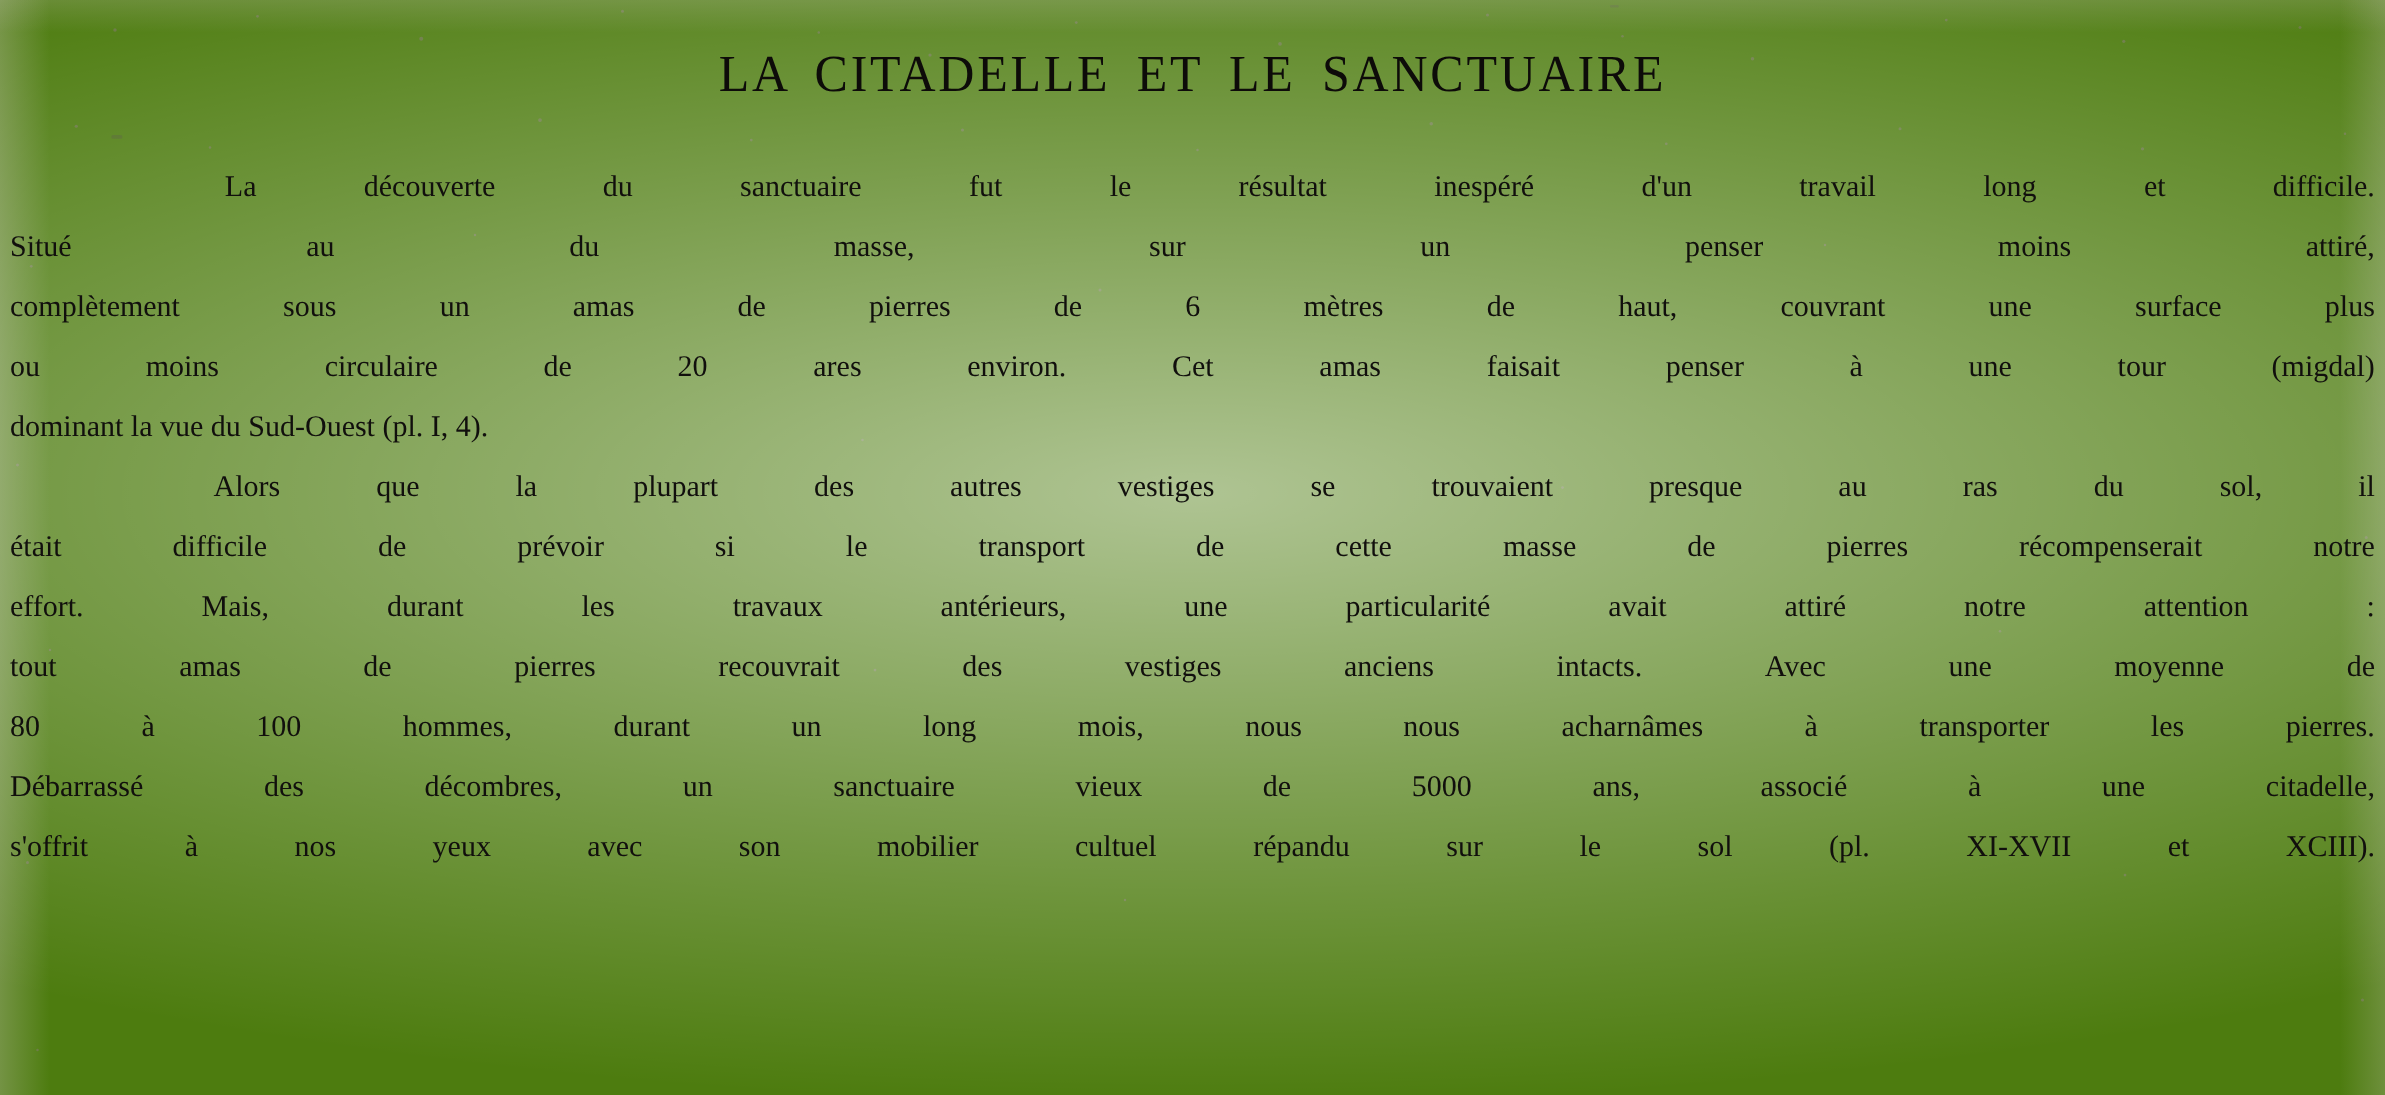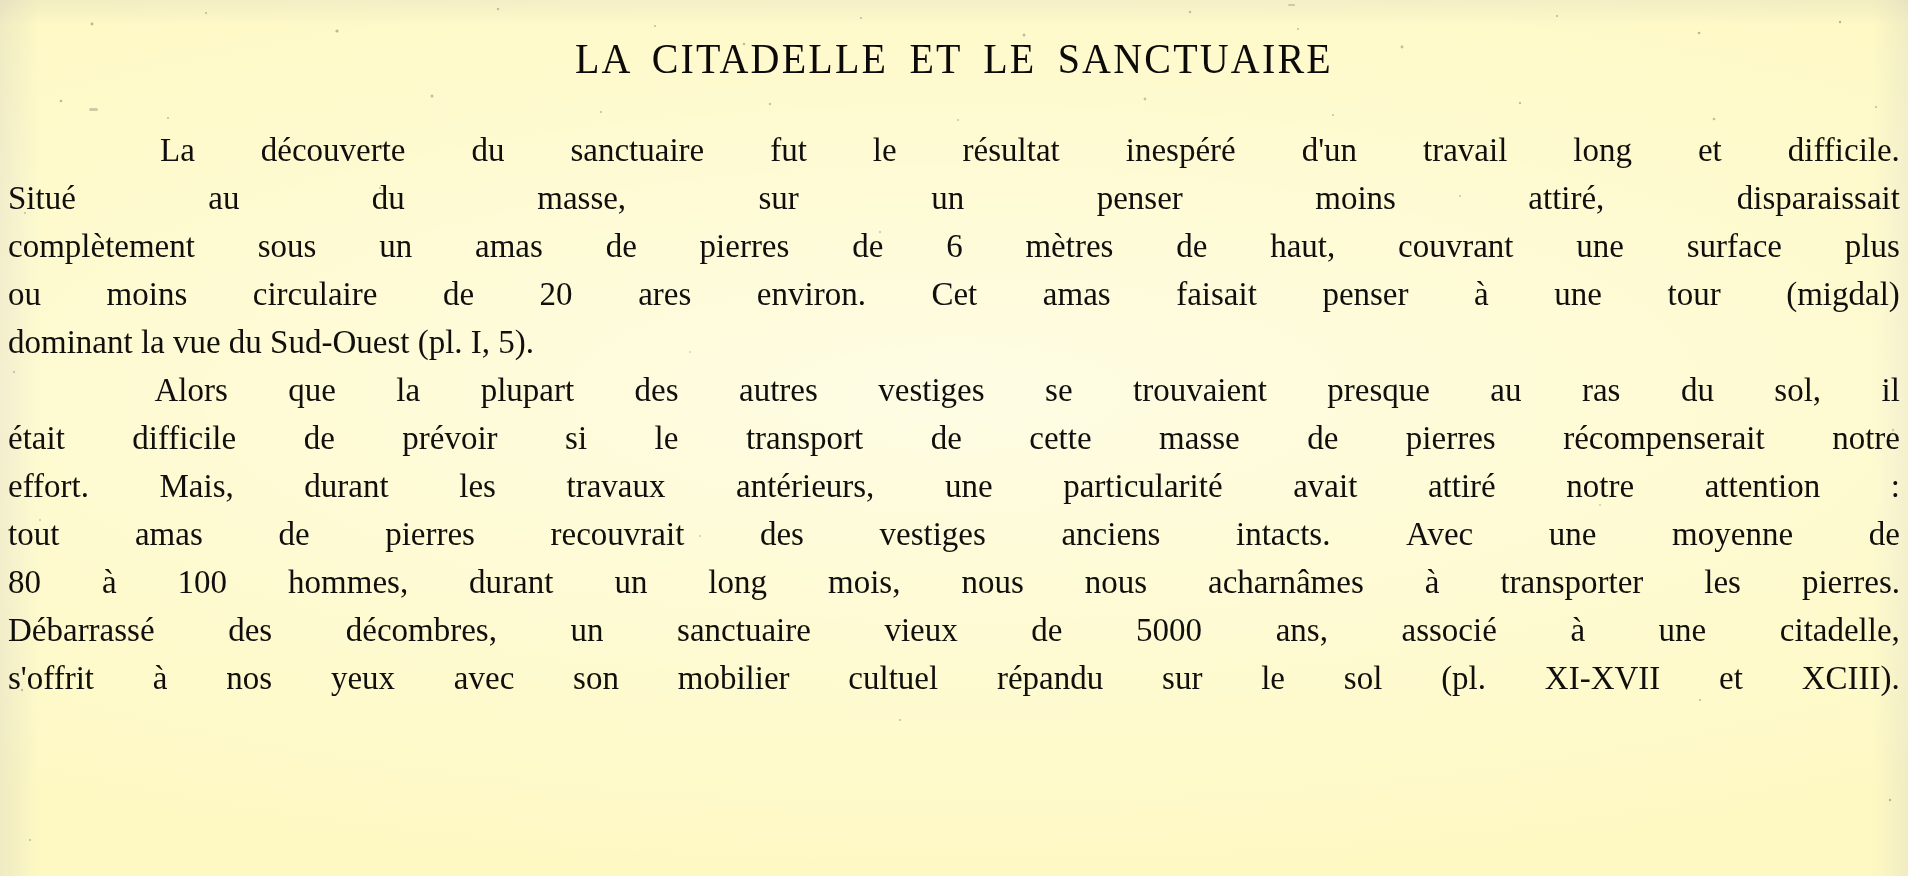--- a/index.html
+++ b/index.html
@@ -7,21 +7,21 @@
     margin: 0;
     padding: 0;
     background: #ffffff;
   }
 
   #page {
     position: relative;
     width: 1908px;
     height: 876px;
     overflow: hidden;
-    background: #fef9c3;
+    background: #4d7c0f;
     font-family: "Liberation Serif", "DejaVu Serif", serif;
     color: #100e0c;
     -webkit-font-smoothing: none;
   }
 
   
   #paper-grain {
     position: absolute;
     inset: 0;
     pointer-events: none;
@@ -75,21 +75,21 @@
 
   .para {
     margin: 0;
   }
 
   .line {
     display: flex;
     width: 1892px;
     height: 48px;
     align-items: baseline;
-    font-size: 33px;
+    font-size: 24px;
     line-height: 48px;
     white-space: pre;
     color: #110f0d;
   }
 
   
   .line.justify {
     justify-content: space-between;
   }
   .line.flush {
@@ -183,24 +183,24 @@
 
   <div id="paper-grain"></div>
 
   <div class="content">
 
     <div class="doc-title">LA CITADELLE ET LE SANCTUAIRE</div>
 
     <div class="body-block">
       <div class="para">
           <div class="line justify"><span class="indent"></span><span class="w">La</span><span class="w">découverte</span><span class="w">du</span><span class="w">sanctuaire</span><span class="w">fut</span><span class="w">le</span><span class="w">résultat</span><span class="w">inespéré</span><span class="w">d'un</span><span class="w">travail</span><span class="w">long</span><span class="w">et</span><span class="w">difficile.</span></div>
-          <div class="line justify"><span class="w">Situé</span><span class="w">au</span><span class="w">du</span><span class="w">masse,</span><span class="w">sur</span><span class="w">un</span><span class="w">penser</span><span class="w">moins</span><span class="w">attiré,</span><span class="w">disparaissait</span></div>
+          <div class="line justify"><span class="w">Situé</span><span class="w">au</span><span class="w">du</span><span class="w">masse,</span><span class="w">sur</span><span class="w">un</span><span class="w">penser</span><span class="w">moins</span><span class="w">attiré,</span></div>
           <div class="line justify"><span class="w">complètement</span><span class="w">sous</span><span class="w">un</span><span class="w">amas</span><span class="w">de</span><span class="w">pierres</span><span class="w">de</span><span class="w">6</span><span class="w">mètres</span><span class="w">de</span><span class="w">haut,</span><span class="w">couvrant</span><span class="w">une</span><span class="w">surface</span><span class="w">plus</span></div>
           <div class="line justify"><span class="w">ou</span><span class="w">moins</span><span class="w">circulaire</span><span class="w">de</span><span class="w">20</span><span class="w">ares</span><span class="w">environ.</span><span class="w">Cet</span><span class="w">amas</span><span class="w">faisait</span><span class="w">penser</span><span class="w">à</span><span class="w">une</span><span class="w">tour</span><span class="w it">(migdal)</span></div>
-          <div class="line flush"><span class="w">dominant la vue du Sud-Ouest (pl. I, 5).</span></div>
+          <div class="line flush"><span class="w">dominant la vue du Sud-Ouest (pl. I, 4).</span></div>
         </div>
       <div class="para">
           <div class="line justify"><span class="indent"></span><span class="w">Alors</span><span class="w">que</span><span class="w">la</span><span class="w">plupart</span><span class="w">des</span><span class="w">autres</span><span class="w">vestiges</span><span class="w">se</span><span class="w">trouvaient</span><span class="w">presque</span><span class="w">au</span><span class="w">ras</span><span class="w">du</span><span class="w">sol,</span><span class="w">il</span></div>
           <div class="line justify"><span class="w">était</span><span class="w">difficile</span><span class="w">de</span><span class="w">prévoir</span><span class="w">si</span><span class="w">le</span><span class="w">transport</span><span class="w">de</span><span class="w">cette</span><span class="w">masse</span><span class="w">de</span><span class="w">pierres</span><span class="w">récompenserait</span><span class="w">notre</span></div>
           <div class="line justify"><span class="w">effort.</span><span class="w">Mais,</span><span class="w">durant</span><span class="w">les</span><span class="w">travaux</span><span class="w">antérieurs,</span><span class="w">une</span><span class="w">particularité</span><span class="w">avait</span><span class="w">attiré</span><span class="w">notre</span><span class="w">attention</span><span class="w">:</span></div>
           <div class="line justify"><span class="w">tout</span><span class="w">amas</span><span class="w">de</span><span class="w">pierres</span><span class="w">recouvrait</span><span class="w">des</span><span class="w">vestiges</span><span class="w">anciens</span><span class="w">intacts.</span><span class="w">Avec</span><span class="w">une</span><span class="w">moyenne</span><span class="w">de</span></div>
           <div class="line justify"><span class="w">80</span><span class="w">à</span><span class="w">100</span><span class="w">hommes,</span><span class="w">durant</span><span class="w">un</span><span class="w">long</span><span class="w">mois,</span><span class="w">nous</span><span class="w">nous</span><span class="w">acharnâmes</span><span class="w">à</span><span class="w">transporter</span><span class="w">les</span><span class="w">pierres.</span></div>
           <div class="line justify"><span class="w">Débarrassé</span><span class="w">des</span><span class="w">décombres,</span><span class="w">un</span><span class="w">sanctuaire</span><span class="w">vieux</span><span class="w">de</span><span class="w">5000</span><span class="w">ans,</span><span class="w">associé</span><span class="w">à</span><span class="w">une</span><span class="w">citadelle,</span></div>
           <div class="line justify"><span class="w">s'offrit</span><span class="w">à</span><span class="w">nos</span><span class="w">yeux</span><span class="w">avec</span><span class="w">son</span><span class="w">mobilier</span><span class="w">cultuel</span><span class="w">répandu</span><span class="w">sur</span><span class="w">le</span><span class="w">sol</span><span class="w">(pl.</span><span class="w">XI-XVII</span><span class="w">et</span><span class="w">XCIII).</span></div>
         </div>

